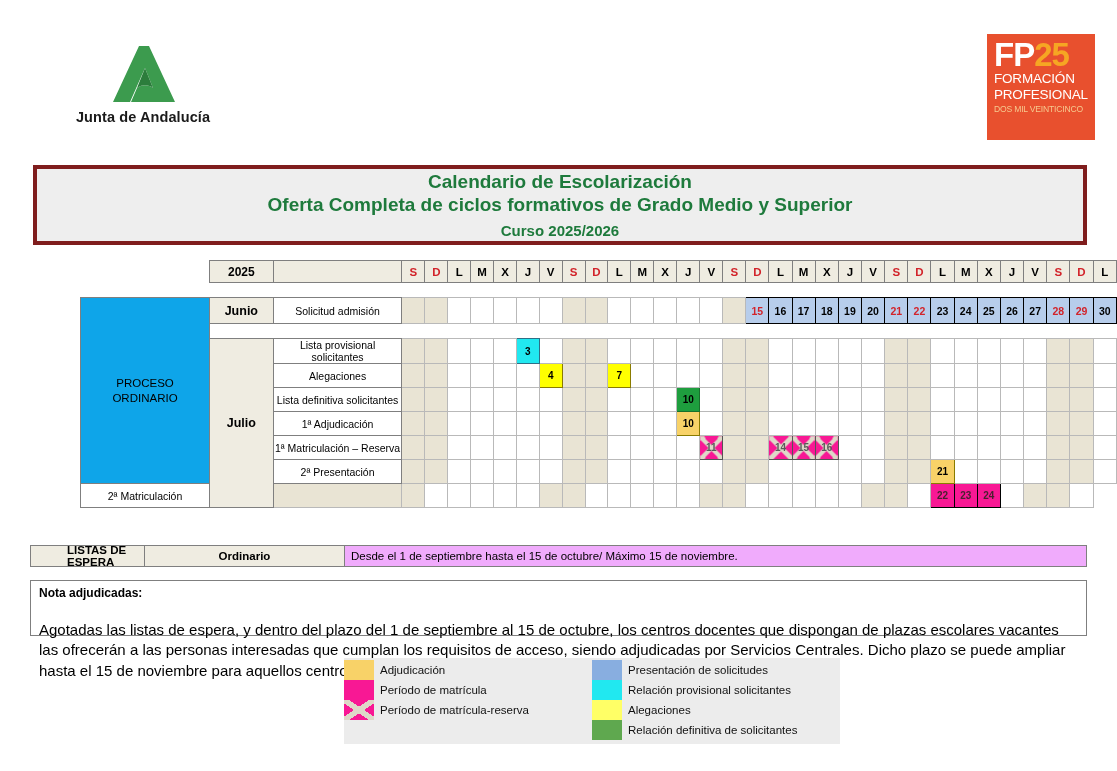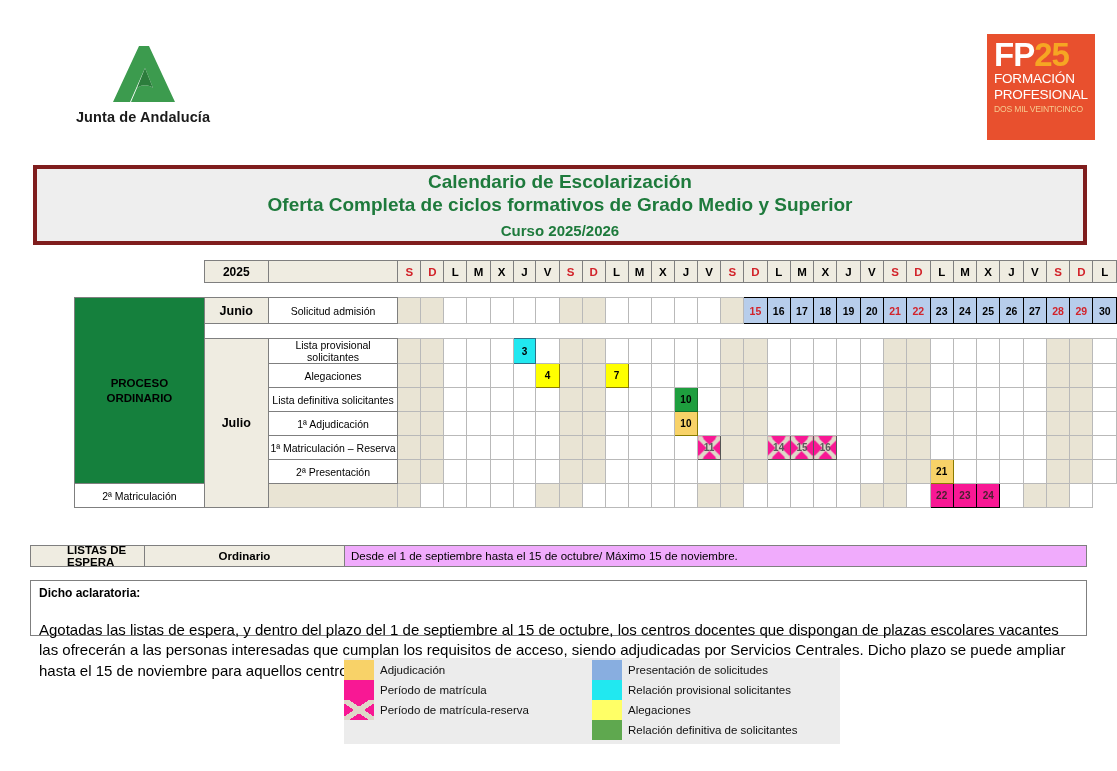--- a/index.html
+++ b/index.html
@@ -55,21 +55,21 @@
     width: 1054px; height: 80px;
     background: #eeeeee; border: 4px solid #7f1d1d;
     display: flex; flex-direction: column;
     align-items: center; justify-content: center;
   }
   .title-box .t1 { font-size: 19px; font-weight: bold; color: #1e7a3c; }
   .title-box .t2 { font-size: 19px; font-weight: bold; color: #1e7a3c; margin-top: 1px; }
   .title-box .t3 { font-size: 15px; font-weight: bold; color: #1e7a3c; margin-top: 6px; }
 
   
-  .cal { position: absolute; left: 30px; top: 260px; margin-left: 44px; }
+  .cal { position: absolute; left: 36px; top: 260px; margin-left: 44px; }
 
   table.grid { border-collapse: collapse; }
   table.grid td, table.grid th { padding: 0; }
 
   .c-blank { width: 115px; }
   .c-month { width: 66px; }
   .c-proc  { width: 134px; }
   .c-day   { width: 24px; }
 
   .hdr-row td { height: 22px; }
@@ -79,22 +79,22 @@
   }
   .hdr-d {
     background: #efece1; border: 1px solid #7f7f7f;
     font-size: 11.5px; font-weight: bold; text-align: center; color: #000;
   }
   .hdr-d.we { color: #d2232a; }
 
   .gap-row td { height: 15px; border: none; background: #fff; }
 
   .proc-cell {
-    background: #15803d; border: 1px solid #7f7f7f;
-    font-size: 11.5px; font-weight: bold; text-align: center;
+    background: #0ea5e9; border: 1px solid #7f7f7f;
+    font-size: 11.5px; font-weight: normal; text-align: center;
     color: #000; line-height: 1.25;
   }
   .month-cell {
     background: #efece1; border: 1px solid #7f7f7f;
     font-size: 12.5px; font-weight: bold; text-align: center; color: #000;
   }
   .label-cell {
     background: #ffffff; border: 1px solid #7f7f7f;
     font-size: 10.5px; text-align: center; color: #000;
     padding: 0 4px;
@@ -530,21 +530,21 @@
       </table>
   </div>
 
   <div class="esp">
     <div class="e1">LISTAS DE ESPERA</div>
     <div class="e2">Ordinario</div>
     <div class="e3">Desde el 1 de septiembre hasta el 15 de octubre/ Máximo 15 de noviembre.</div>
   </div>
 
   <div class="nota">
-    <div class="ntitle">Dicho aclaratoria:</div>
+    <div class="ntitle">Nota adjudicadas:</div>
     <div class="ntext">Agotadas las listas de espera, y dentro del plazo del 1 de septiembre al 15 de octubre, los centros docentes que dispongan de plazas escolares vacantes las ofrecerán a las personas interesadas que cumplan los requisitos de acceso, siendo adjudicadas por Servicios Centrales. Dicho plazo se puede ampliar hasta el 15 de noviembre para aquellos centros que amplíen el periodo en la publicación de la oferta.</div>
   </div>
 
   <div class="legend">
     <div class="col c2" id="legend-right">
         <div class="lrow">
           <span class="sw" style="background-color:#f8d268"></span>
           <span class="ltext">Adjudicación</span>
         </div>
         <div class="lrow">

